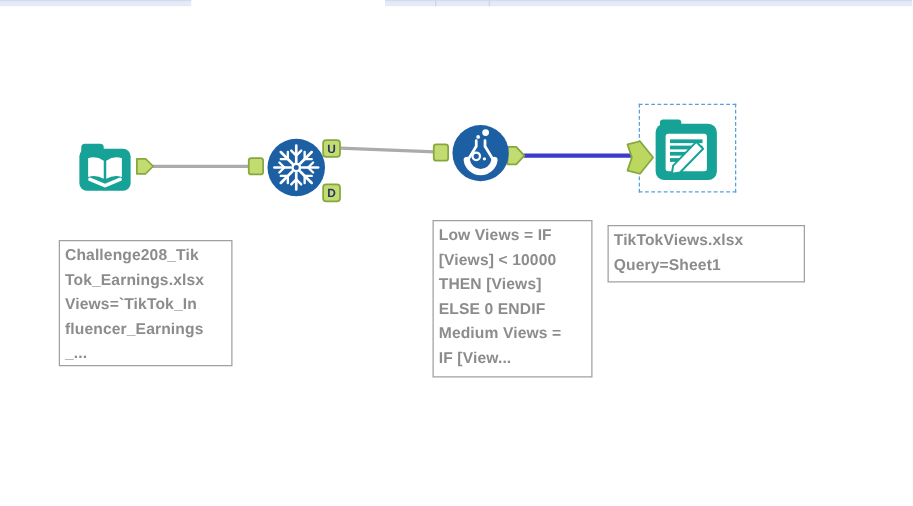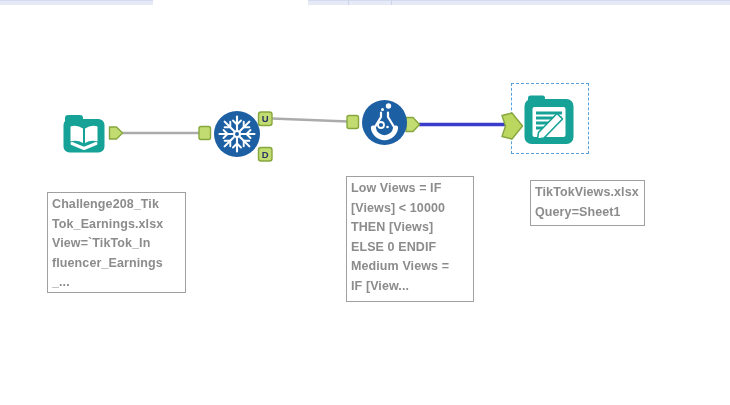--- a/index.html
+++ b/index.html
@@ -117,27 +117,27 @@
       <rect x="13" y="17.5" width="26" height="3" fill="#16a296"></rect>
       <rect x="13" y="22.5" width="26" height="3" fill="#16a296"></rect>
       <rect x="13" y="27.5" width="15" height="3" fill="#16a296"></rect>
       <rect x="13" y="32.5" width="11" height="3" fill="#16a296"></rect>
       <path d="M15.5,38.5 L34,19.5 L39.5,25 L21,44 L14.5,45 Z" fill="#ffffff" stroke="#16a296" stroke-width="1.6" stroke-linejoin="round"></path>
     </svg>
   </div>
 
   <div class="annotation" style="left:47px;top:168px;width:139px;height:101px;">Challenge208_Tik
 Tok_Earnings.xlsx
-View=`TikTok_In
+Views=`TikTok_In
 fluencer_Earnings
 _...</div>
 
   <div class="annotation" style="left:346px;top:152px;width:128px;height:126px;">Low Views = IF
 [Views] &lt; 10000
 THEN [Views]
 ELSE 0 ENDIF
 Medium Views =
 IF [View...</div>
 
-  <div class="annotation" style="left:530px;top:156px;width:115px;height:46px;">TikTokViews.xlsx
+  <div class="annotation" style="left:486px;top:156px;width:158px;height:46px;">TikTokViews.xlsx
 Query=Sheet1</div>
 
 </div>
 
 </body></html>

